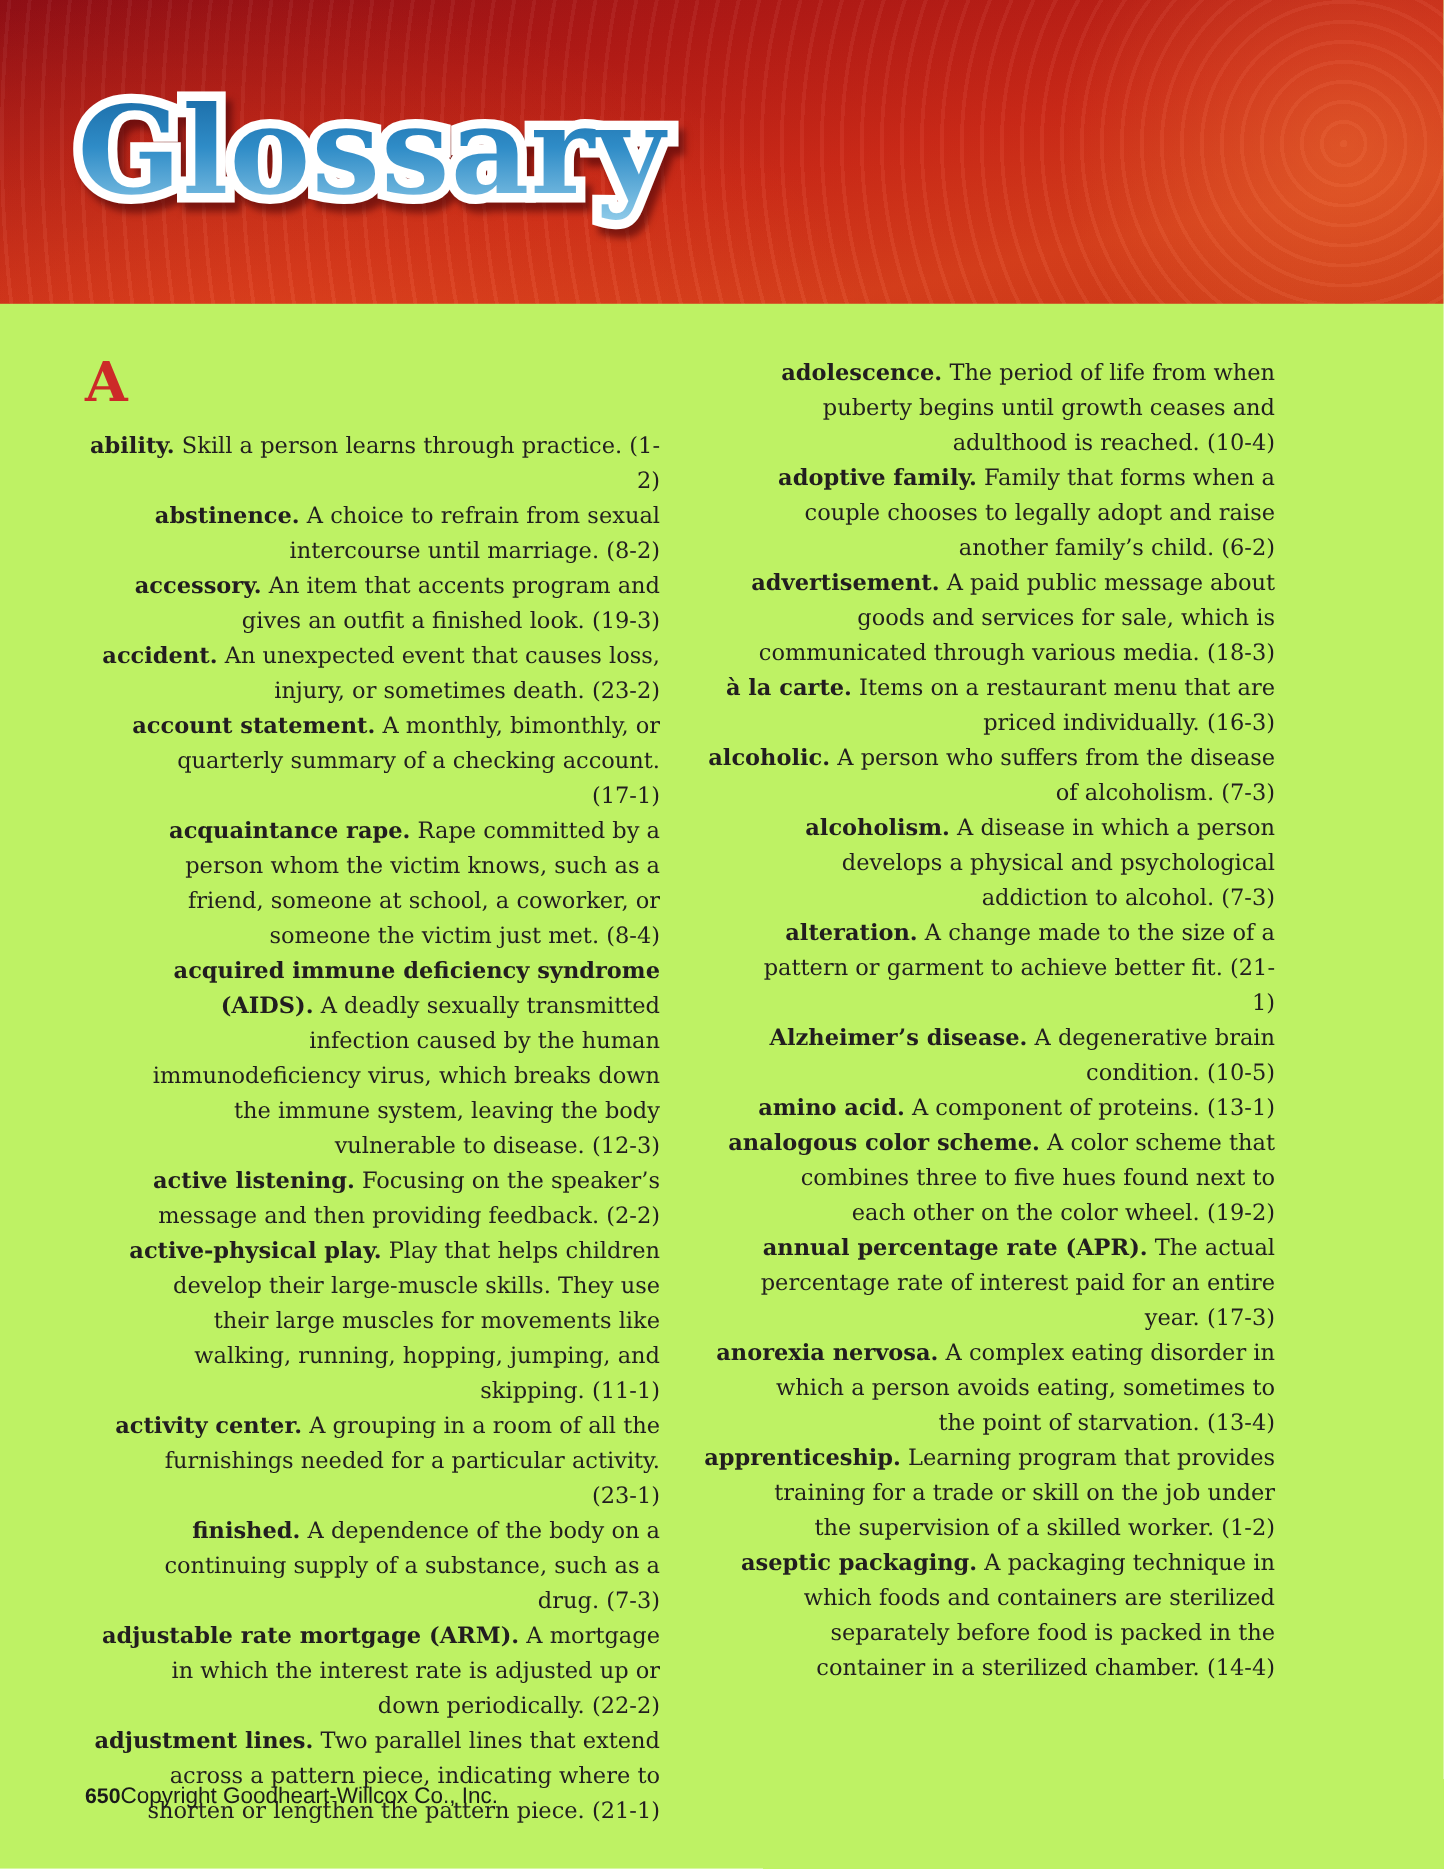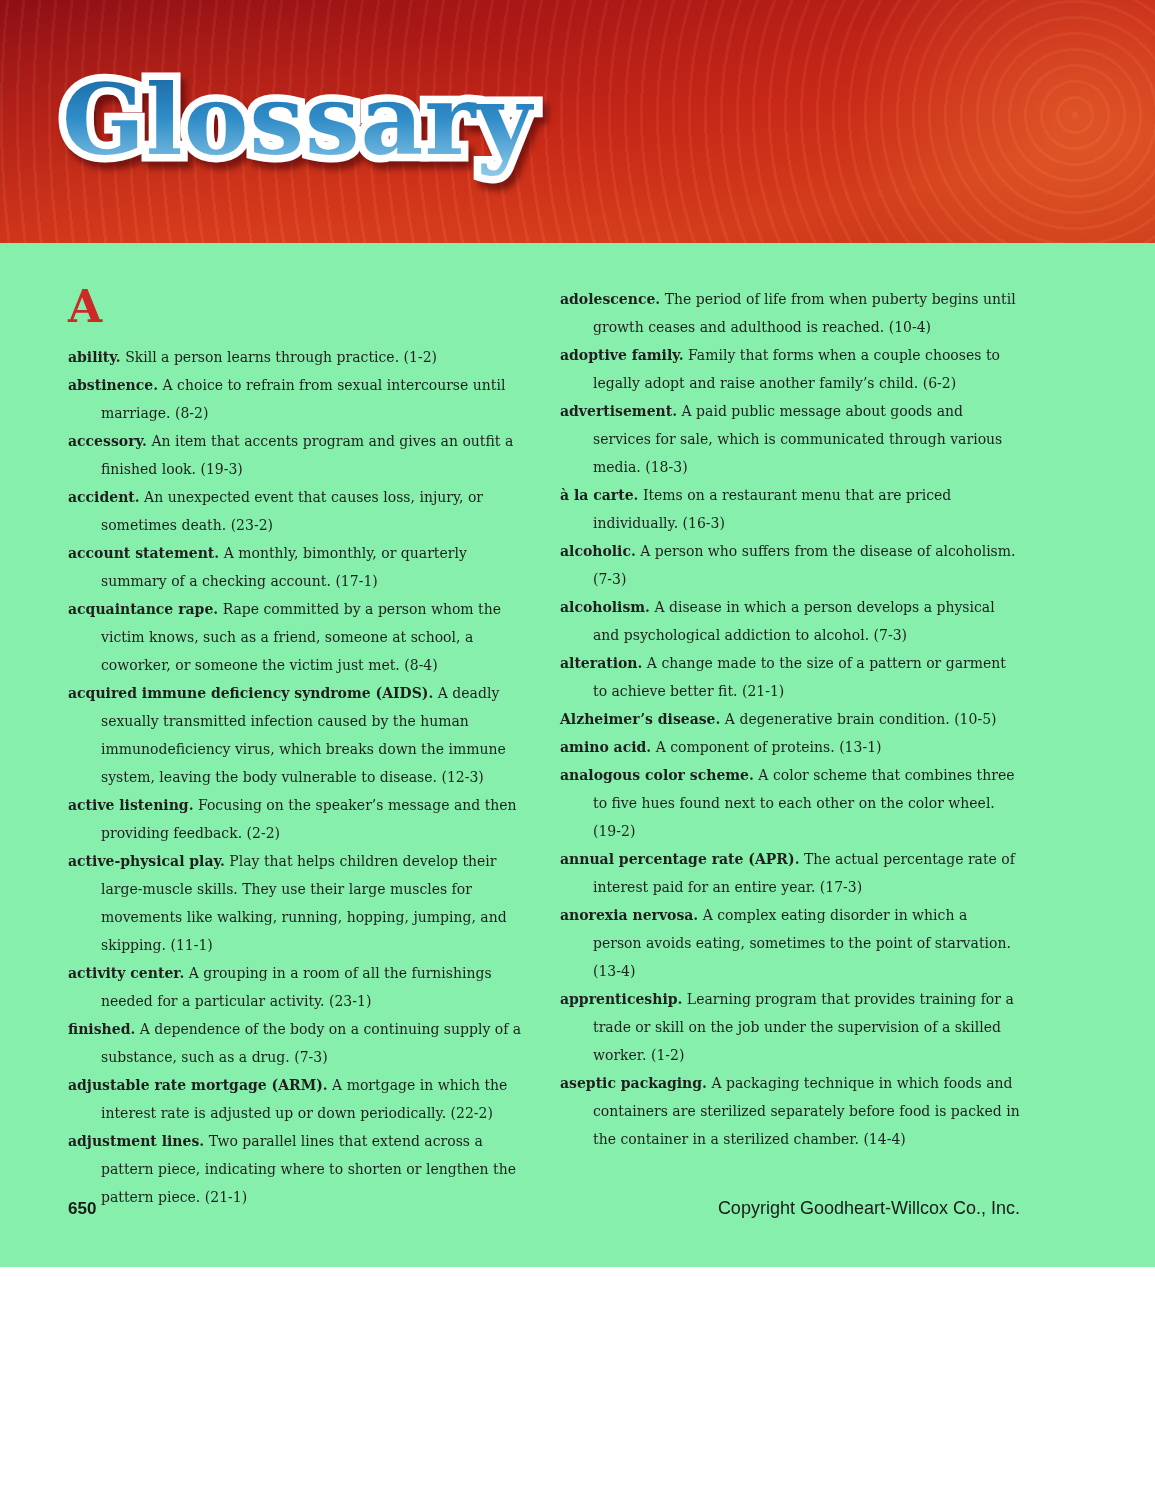--- a/index.html
+++ b/index.html
@@ -7,23 +7,23 @@
   html, body {
     width: 1155px;
     height: 1495px;
     background: #ffffff;
     font-family: "DejaVu Serif", "Liberation Serif", serif;
   }
 
   .page {
     position: relative;
     width: 1155px;
-    height: 1267px;
+    height: 1495px;
     overflow: hidden;
-    background: #86efac;
+    background: #bef264;
   }
 
   
   .banner {
     position: relative;
     width: 100%;
     height: 243px;
     background:
       radial-gradient(circle at 1075px 115px, rgba(255,150,70,0.30) 0px, rgba(255,150,70,0.0) 230px),
       repeating-radial-gradient(circle at 1075px 115px, rgba(255,255,255,0.045) 0 3px, rgba(120,10,10,0.05) 3px 16px),
@@ -73,38 +73,37 @@
   .section-letter {
     font-family: "DejaVu Serif", serif;
     font-weight: bold;
     font-size: 44px;
     line-height: 1;
     color: #cc2a28;
     margin-bottom: 14px;
   }
 
   .entry {
-    font-size: 14px;
+    font-size: 18px;
     line-height: 28px;
     color: #221e1f;
     padding-left: 33px;
     text-indent: -33px;
-    text-align: left;
+    text-align: right;
   }
   .entry .term { font-weight: bold; }
   .entry .def, .entry .ref { font-weight: normal; }
 
   
   .footer {
     position: absolute;
     left: 68px;
     right: 135px;
     bottom: 48px;
     display: flex;
-    justify-content: space-between;
     align-items: baseline;
   }
   .page-number {
     font-family: "Liberation Sans", "DejaVu Sans", sans-serif;
     font-weight: bold;
     font-size: 17px;
     color: #1a1a1a;
   }
   .copyright {
     font-family: "Liberation Sans", "DejaVu Sans", sans-serif;

